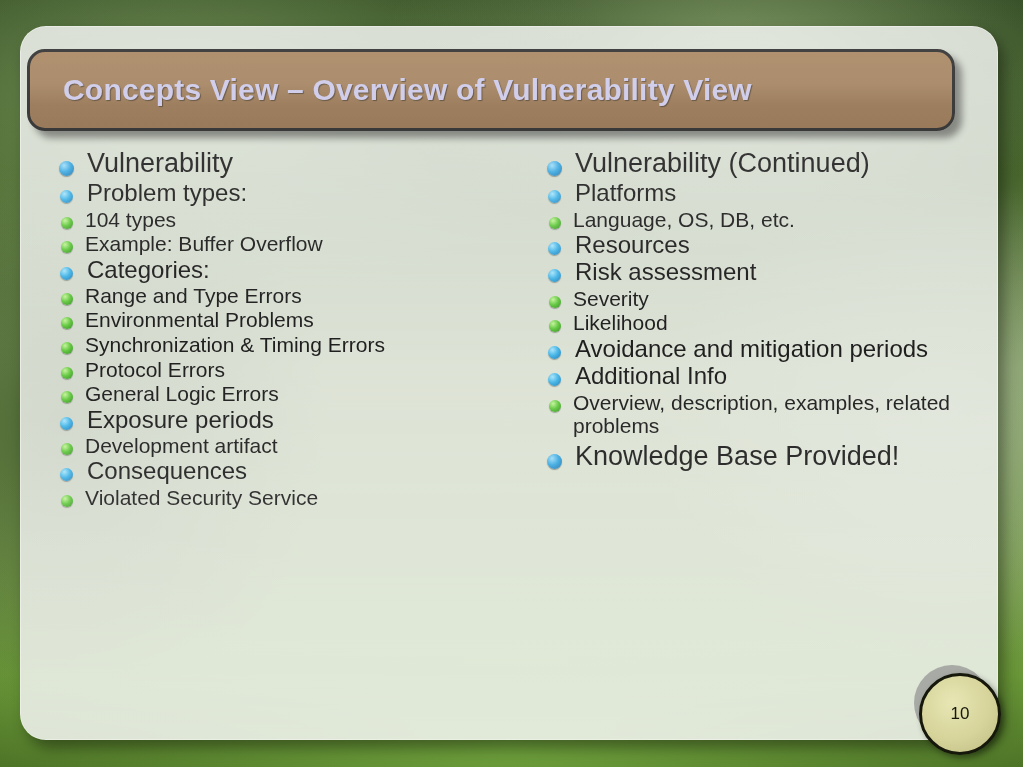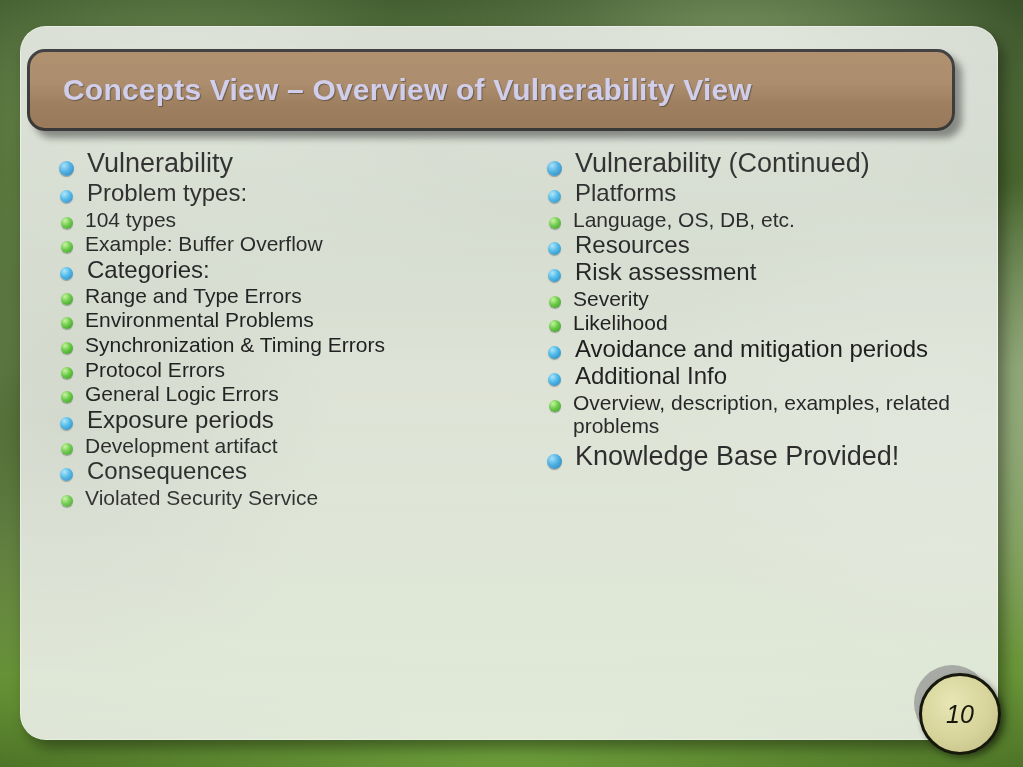--- a/index.html
+++ b/index.html
@@ -168,23 +168,22 @@
     height: 76px;
     border-radius: 50%;
     background: radial-gradient(circle at 40% 35%, #e8e6b4 0%, #d6d49a 55%, #bdbb83 100%);
     border: 3px solid #16180b;
     display: flex;
     align-items: center;
     justify-content: center;
     box-shadow: 3px 3px 6px rgba(0,0,0,0.4);
   }
   .page-badge .num {
-    font-size: 25px;
+    font-size: 17px;
     color: #16180b;
-    font-style: italic;
   }
   .badge-shadow {
     position: absolute;
     right: 33px;
     bottom: 26px;
     width: 76px;
     height: 76px;
     border-radius: 50%;
     background: rgba(150,150,150,0.75);
   }

